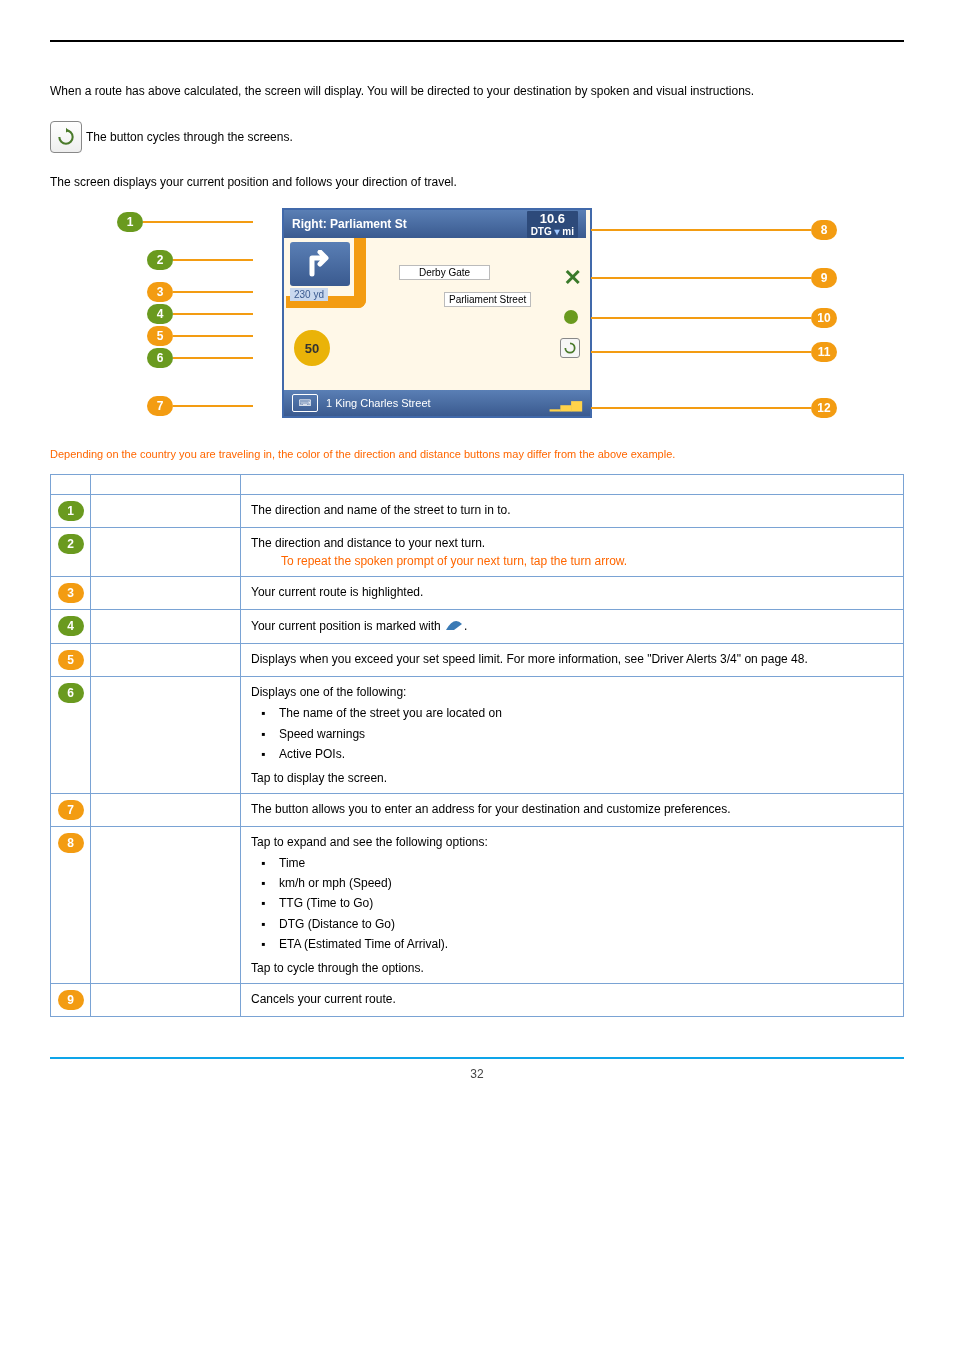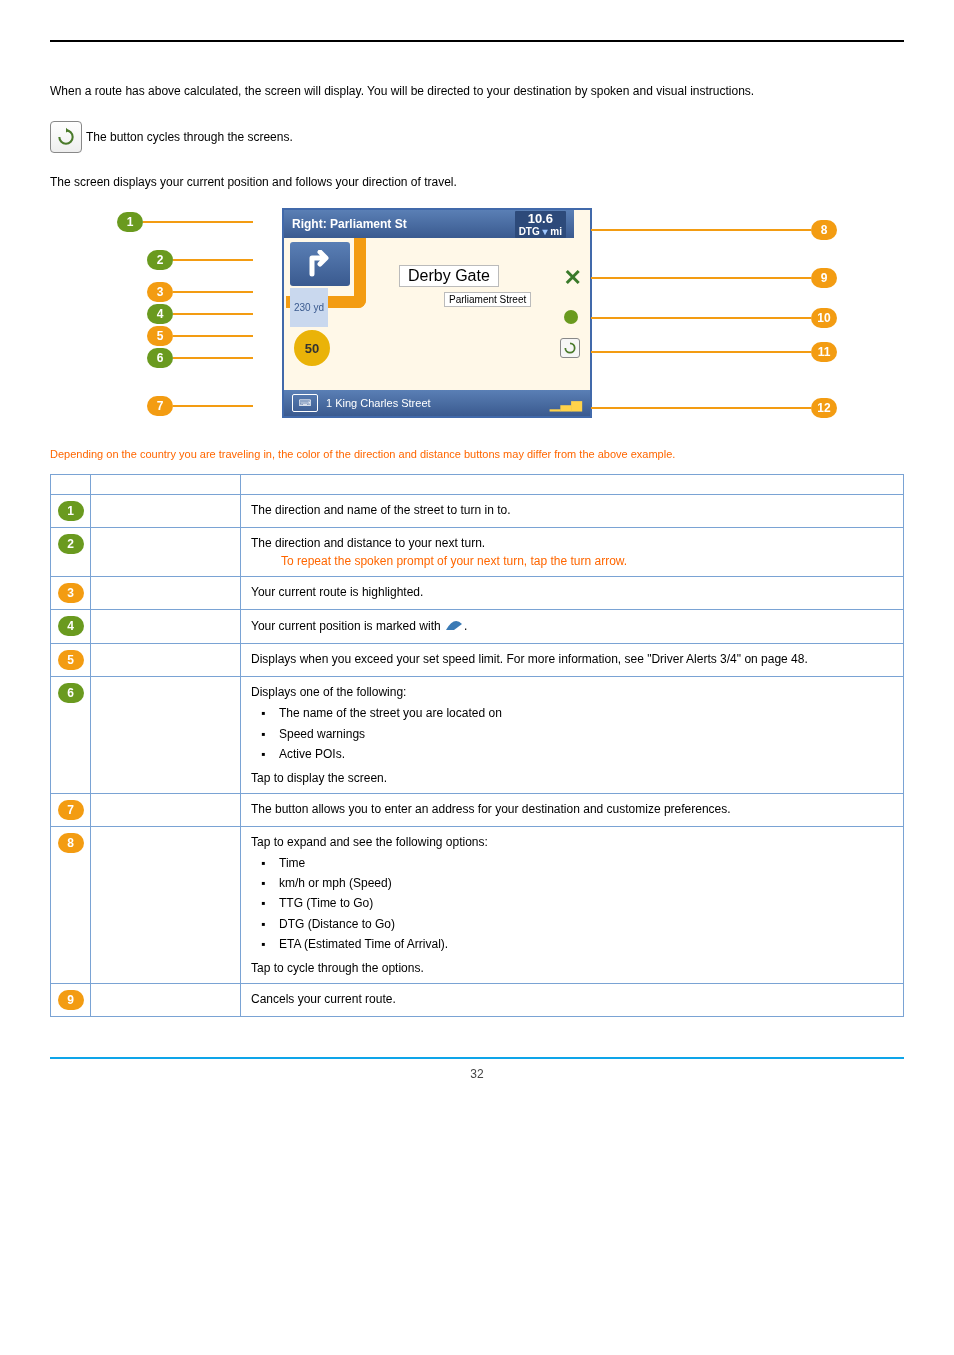--- a/index.html
+++ b/index.html
@@ -18,25 +18,25 @@
     .figure { position: relative; width: 720px; height: 230px; }
     .callout-left, .callout-right { position: absolute; display: flex; align-items: center; }
     .callout-left { left: 0; }
     .callout-right { right: 0; }
     .callout-line-l { height: 2px; background: #f39c12; width: 110px; }
     .callout-line-r { height: 2px; background: #f39c12; width: 220px; }
     .badge { width: 26px; height: 20px; border-radius: 10px; display: flex; align-items: center; justify-content: center; color: #fff; font-weight: bold; font-size: 12px; flex-shrink: 0; }
     .badge-green { background: #6a9a1f; }
     .badge-orange { background: #f39c12; }
     .map-box { position: absolute; left: 165px; top: 0; width: 310px; height: 210px; border: 2px solid #4169aa; background: #fff8e8; overflow: hidden; }
-    .map-top { position: absolute; left:0; top:0; right:16px; height: 28px; background: linear-gradient(#5a7fb5,#3a5a8f); color:#fff; display:flex; align-items:center; padding: 0 8px; font-weight: bold; font-size: 12px; justify-content: space-between; }
+    .map-top { position: absolute; left:0; top:0; right:4px; height: 28px; background: linear-gradient(#5a7fb5,#3a5a8f); color:#fff; display:flex; align-items:center; padding: 0 8px; font-weight: bold; font-size: 12px; justify-content: space-between; }
     .map-top-right { background:#2d4a7a; border-radius:1px; padding:1px 4px; font-size:10px; text-align:center; line-height:1.1; }
     .map-turn { position:absolute; left:6px; top:32px; width:60px; height:44px; background: linear-gradient(#5a7fb5,#3a5a8f); border-radius:3px; display:flex; align-items:center; justify-content:center; }
-    .map-dist { position:absolute; left:6px; top:78px; font-size:10px; color:#3a5a8f; background:#c9d8ee; padding:14px 4px; }
-    .map-label-derby { position:absolute; left:115px; top:55px; font-size:16px; background:#fff; border:1px solid #bbb; padding:1px 8px; }
+    .map-dist { position:absolute; left:6px; top:78px; font-size:10px; color:#3a5a8f; background:#c9d8ee; padding:1px 4px; }
+    .map-label-derby { position:absolute; left:115px; top:55px; font-size:10px; background:#fff; border:1px solid #bbb; padding:1px 19px; }
     .map-label-parl { position:absolute; left:160px; top:82px; font-size:10px; background:#fff; border:1px solid #bbb; padding:1px 4px; }
     .map-x { position:absolute; right:8px; top:55px; font-size:22px; font-weight:bold; color:#3a7a2a; }
     .map-dot { position:absolute; right:12px; top:100px; width:14px; height:14px; border-radius:50%; background:#6a9a1f; }
     .map-swirl { position:absolute; right:10px; top:128px; width:20px; height:20px; border:1px solid #888; border-radius:3px; background:#f6f6f6; display:flex; align-items:center; justify-content:center; }
     .map-speed { position:absolute; left:10px; top:120px; width:36px; height:36px; border:4px solid #eab308; border-radius:50%; background:#eab308; display:flex; align-items:center; justify-content:center; font-weight:bold; font-size:13px; color:#333; }
     .map-bottom { position:absolute; left:0; bottom:0; right:0; height:26px; background:linear-gradient(#5a7fb5,#3a5a8f); display:flex; align-items:center; color:#fff; font-size:11px; }
     .map-bottom .kb { margin:0 8px; width:26px; height:18px; border:1px solid #fff; border-radius:2px; display:flex; align-items:center; justify-content:center; font-size:9px; }
     .map-bottom .sig { margin-left:auto; margin-right:8px; font-size:14px; color:#ffd34a; }
     .figure-note { color: #ff6600; font-size: 11px; margin: 6px 0 14px; }
     table.desc { width: 100%; border-collapse: collapse; }

